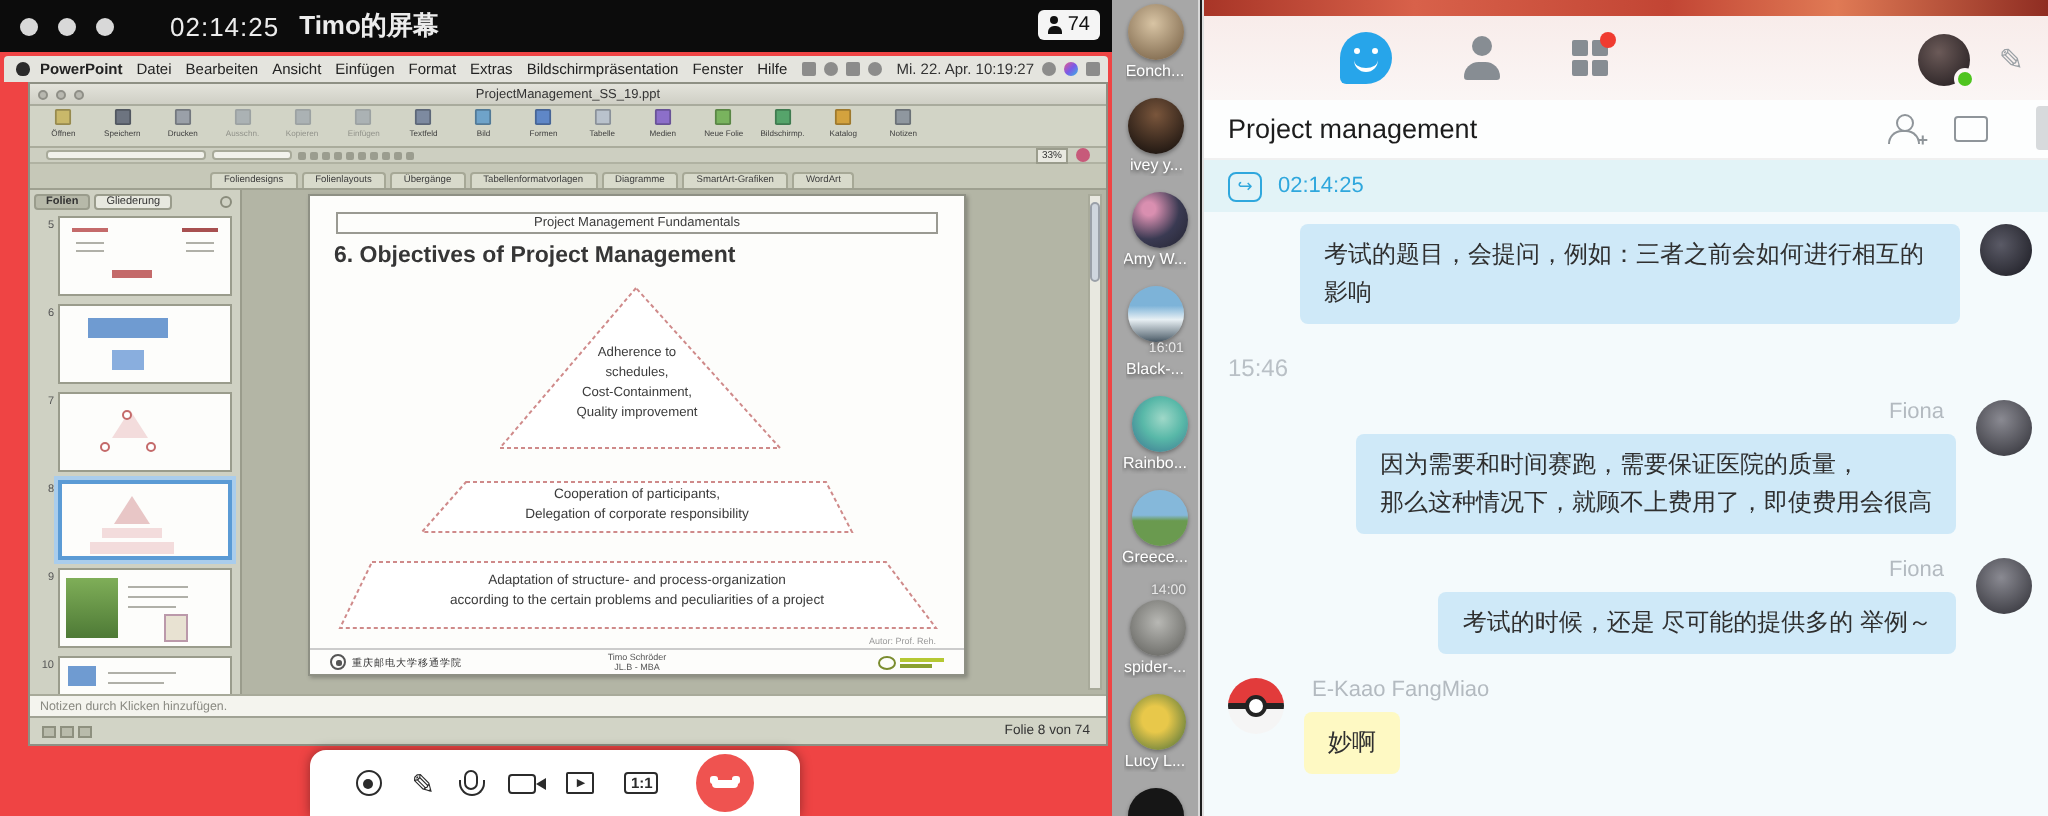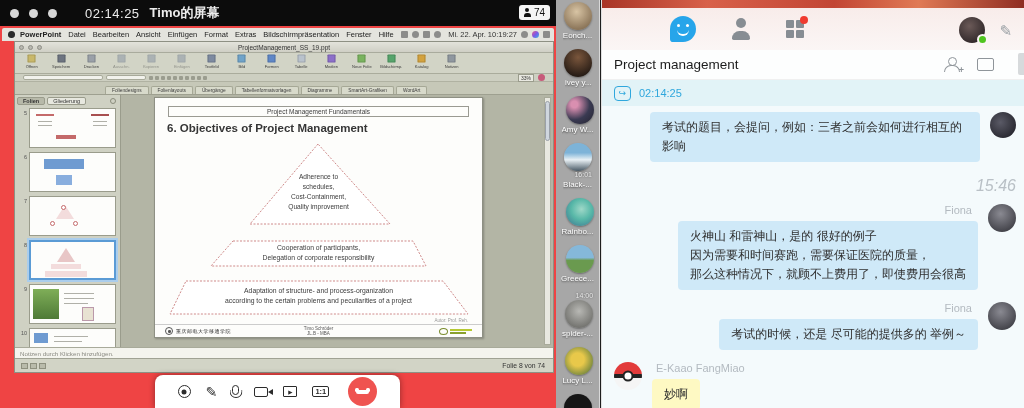--- a/index.html
+++ b/index.html
@@ -165,21 +165,21 @@
   .padd::after{content:"";position:absolute;left:0;bottom:0;width:14px;height:6px;border:1.5px solid #8f959a;border-bottom:none;border-radius:7px 7px 0 0;}
   .paddplus{position:absolute;right:-3px;bottom:-3px;font-size:9px;color:#8f959a;font-weight:bold;}
   .cfolder{width:17px;height:13px;border:1.5px solid #8f959a;border-radius:2px;}
   .edgesliver{position:absolute;right:0;top:3px;width:6px;height:22px;background:#d7dadc;border-radius:2px 0 0 2px;}
 
   .sharerow{height:26px;background:#e2f3f7;display:flex;align-items:center;padding:0 12px;gap:8px;}
   .sharebox{width:17px;height:15px;border:1.5px solid #2fa7dd;border-radius:4px;display:flex;align-items:center;justify-content:center;font-size:9px;color:#2fa7dd;line-height:1;}
   .sharetime{font-size:11px;color:#2fa7dd;}
 
   .msgs{position:absolute;left:0;right:0;top:106px;bottom:0;padding:6px 8px 0 12px;overflow:hidden;}
-  .timectr{text-align:right;font-size:16px;color:#b9c0c6;margin:15px 0 9px;font-style:italic;}
+  .timectr{text-align:left;font-size:12px;color:#b9c0c6;margin:15px 0 9px;}
   .grp{display:flex;align-items:flex-start;justify-content:flex-end;margin-bottom:12px;}
   .grp.left{justify-content:flex-start;}
   .txtcol{display:flex;flex-direction:column;align-items:flex-end;max-width:330px;}
   .grp.left .txtcol{align-items:flex-start;}
   .sname{font-size:11px;color:#b3bac0;margin-bottom:5px;margin-right:6px;}
   .grp.left .sname{margin-left:4px;margin-right:0;}
   .bubble{background:#cfe9f8;border-radius:4px;padding:6px 12px;font-size:12px;color:#2f2f2f;line-height:19px;text-align:left;}
   .grp.left .bubble{background:#fef9c3;}
   .mav{width:28px;height:28px;border-radius:50%;flex:none;margin-left:10px;background:radial-gradient(circle at 45% 35%,#8a8a92,#3f3f46 80%);}
   .grp.left .mav{margin-left:0;margin-right:10px;}
@@ -589,21 +589,20 @@
         </div>
         <span class="mav edge"></span>
       </div>
 
       <div class="timectr">15:46</div>
 
       <div class="grp">
         <div class="txtcol">
           <span class="sname">Fiona</span>
           <div class="bubble">
-            <div>火神山 和雷神山，是的 很好的例子</div>
             <div>因为需要和时间赛跑，需要保证医院的质量，</div>
             <div>那么这种情况下，就顾不上费用了，即使费用会很高</div>
           </div>
         </div>
         <span class="mav"></span>
       </div>
 
       <div class="grp">
         <div class="txtcol">
           <span class="sname">Fiona</span>

